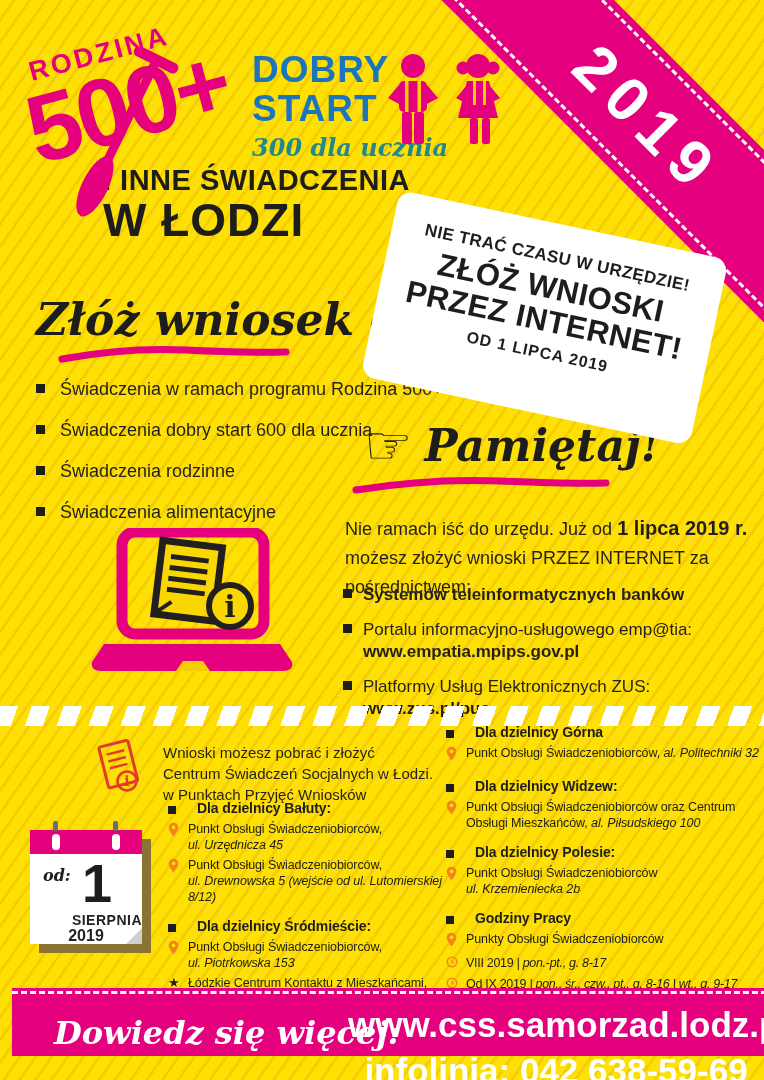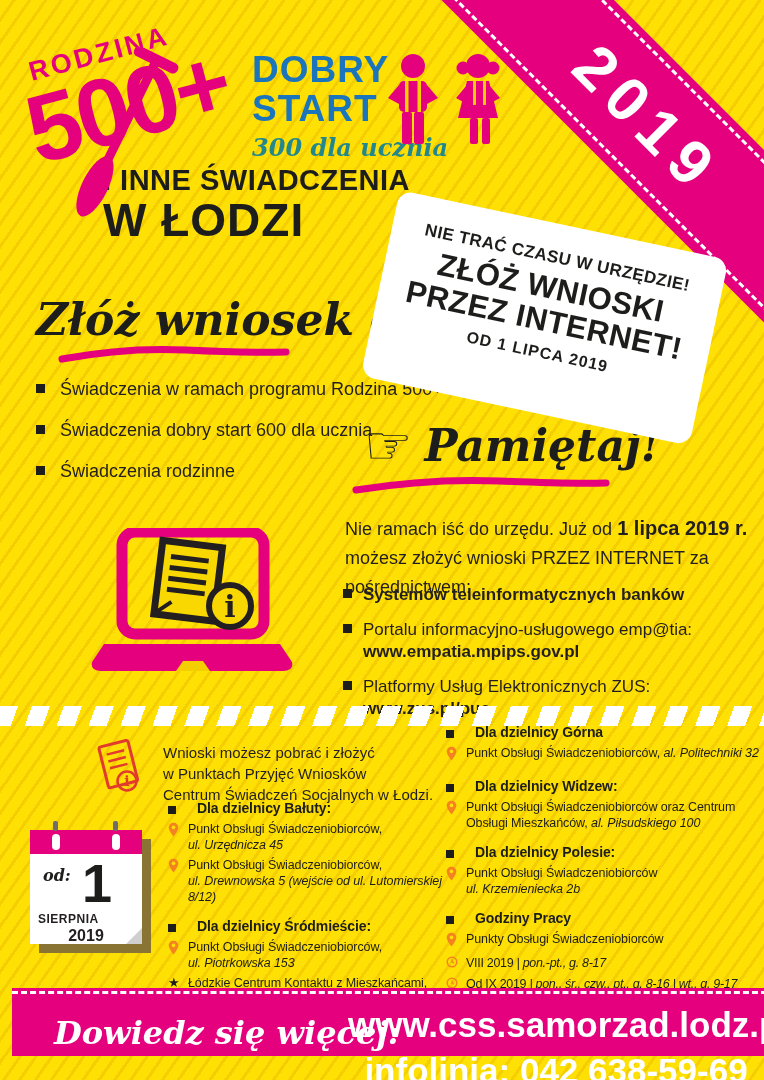--- a/index.html
+++ b/index.html
@@ -70,21 +70,21 @@
   .cal-shadow{left:39px;top:839px;width:112px;height:114px;background:#8a7434;}
   .calendar{left:30px;top:830px;width:112px;height:114px;background:#fff;}
   .calendar::after{content:"";position:absolute;right:0;bottom:0;border-style:solid;border-width:0 0 16px 16px;border-color:transparent transparent #cfcfcf transparent;}
   .cal-header{position:relative;height:24px;background:#e5007d;}
   .slot{position:absolute;top:4px;width:8px;height:16px;background:#fff;border-radius:4px;}
   .slot.s1{left:22px;} .slot.s2{left:82px;}
   .ring{position:absolute;top:-9px;width:5px;height:10px;background:#6d6d6d;border-radius:2px;}
   .ring.r1{left:23px;} .ring.r2{left:83px;}
   .cal-od{position:absolute;left:13px;top:36px;font-size:16px;color:#1d1d1b;}
   .cal-day{position:absolute;left:52px;top:26px;font-size:54px;font-weight:bold;line-height:1;color:#1d1d1b;}
-  .cal-month{position:absolute;left:0;right:0;top:82px;text-align:left;font-size:12px;font-weight:bold;letter-spacing:.5px;margin-left:8px;}
+  .cal-month{position:absolute;left:0;right:0;top:82px;text-align:right;font-size:14px;font-weight:bold;letter-spacing:.5px;}
   .cal-year{position:absolute;left:0;right:0;top:97px;text-align:center;font-size:16px;font-weight:bold;}
 
   
   .col{font-size:12.5px;line-height:1.28;letter-spacing:-.1px;color:#1d1d1b;}
   .col-left{left:168px;top:800px;width:300px;}
   .col-right{left:446px;top:724px;width:315px;}
   .group{margin-bottom:13px;}
   .g-title{display:flex;gap:21px;align-items:center;font-size:14px;font-weight:bold;margin-bottom:3px;}
   .entry{display:flex;gap:7px;margin-bottom:4px;}
   .ico{flex:none;width:13px;padding-top:1px;}
@@ -170,20 +170,24 @@
         <span>Świadczenia w ramach programu Rodzina 500+</span>
       </div>
     <div class="apply-item">
         <span class="sq"></span>
         <span>Świadczenia dobry start 600 dla ucznia</span>
       </div>
     <div class="apply-item">
         <span class="sq"></span>
         <span>Świadczenia rodzinne</span>
       </div>
+    <div class="apply-item">
+        <span class="sq"></span>
+        <span>Świadczenia alimentacyjne</span>
+      </div>
   </div>
 
   <svg class="abs laptop" width="214" height="152" viewBox="0 0 214 152">
     <rect x="36" y="4" width="142" height="102" rx="13" fill="none" stroke="#e5007d" stroke-width="11"></rect>
     <path d="M18 116 L194 116 L206 134 Q208 143 197 143 L15 143 Q4 143 6 134 Z" fill="#e5007d"></path>
     <path d="M90 143 L97 133 H117 L124 143 Z" fill="#f4ce00"></path>
     <g transform="rotate(7 104 54)">
       <rect x="72" y="16" width="60" height="74" fill="#f9d801" stroke="#231f20" stroke-width="7"></rect>
       <path d="M82 31 h38 M82 42 h38 M82 53 h38 M82 64 h38" stroke="#231f20" stroke-width="5"></path>
       <path d="M74 88 L88 76" stroke="#231f20" stroke-width="4"></path>
@@ -232,22 +236,22 @@
   <svg class="abs pickup-icon" width="62" height="64" viewBox="0 0 62 64">
     <g transform="rotate(-14 31 30)">
       <rect x="16" y="6" width="30" height="42" rx="2" fill="none" stroke="#e23b2e" stroke-width="3"></rect>
       <path d="M22 15 h18 M22 22 h18 M22 29 h18" stroke="#e23b2e" stroke-width="2.5"></path>
     </g>
     <circle cx="39" cy="44" r="9.5" fill="none" stroke="#e23b2e" stroke-width="2.5"></circle>
     <text x="39" y="49" text-anchor="middle" font-family="DejaVu Serif, serif" font-weight="bold" font-size="14" fill="#e23b2e">i</text>
   </svg>
   <div class="abs pickup-text">
     <div>Wnioski możesz pobrać i złożyć</div>
+    <div>Centrum Świadczeń Socjalnych w Łodzi.</div>
     <div>w Punktach Przyjęć Wniosków</div>
-    <div>Centrum Świadczeń Socjalnych w Łodzi.</div>
   </div>
 
   <div class="abs cal-shadow"></div>
   <div class="abs calendar">
     <div class="cal-header">
       <span class="ring r1"></span>
       <span class="ring r2"></span>
       <span class="slot s1"></span>
       <span class="slot s2"></span>
     </div>

